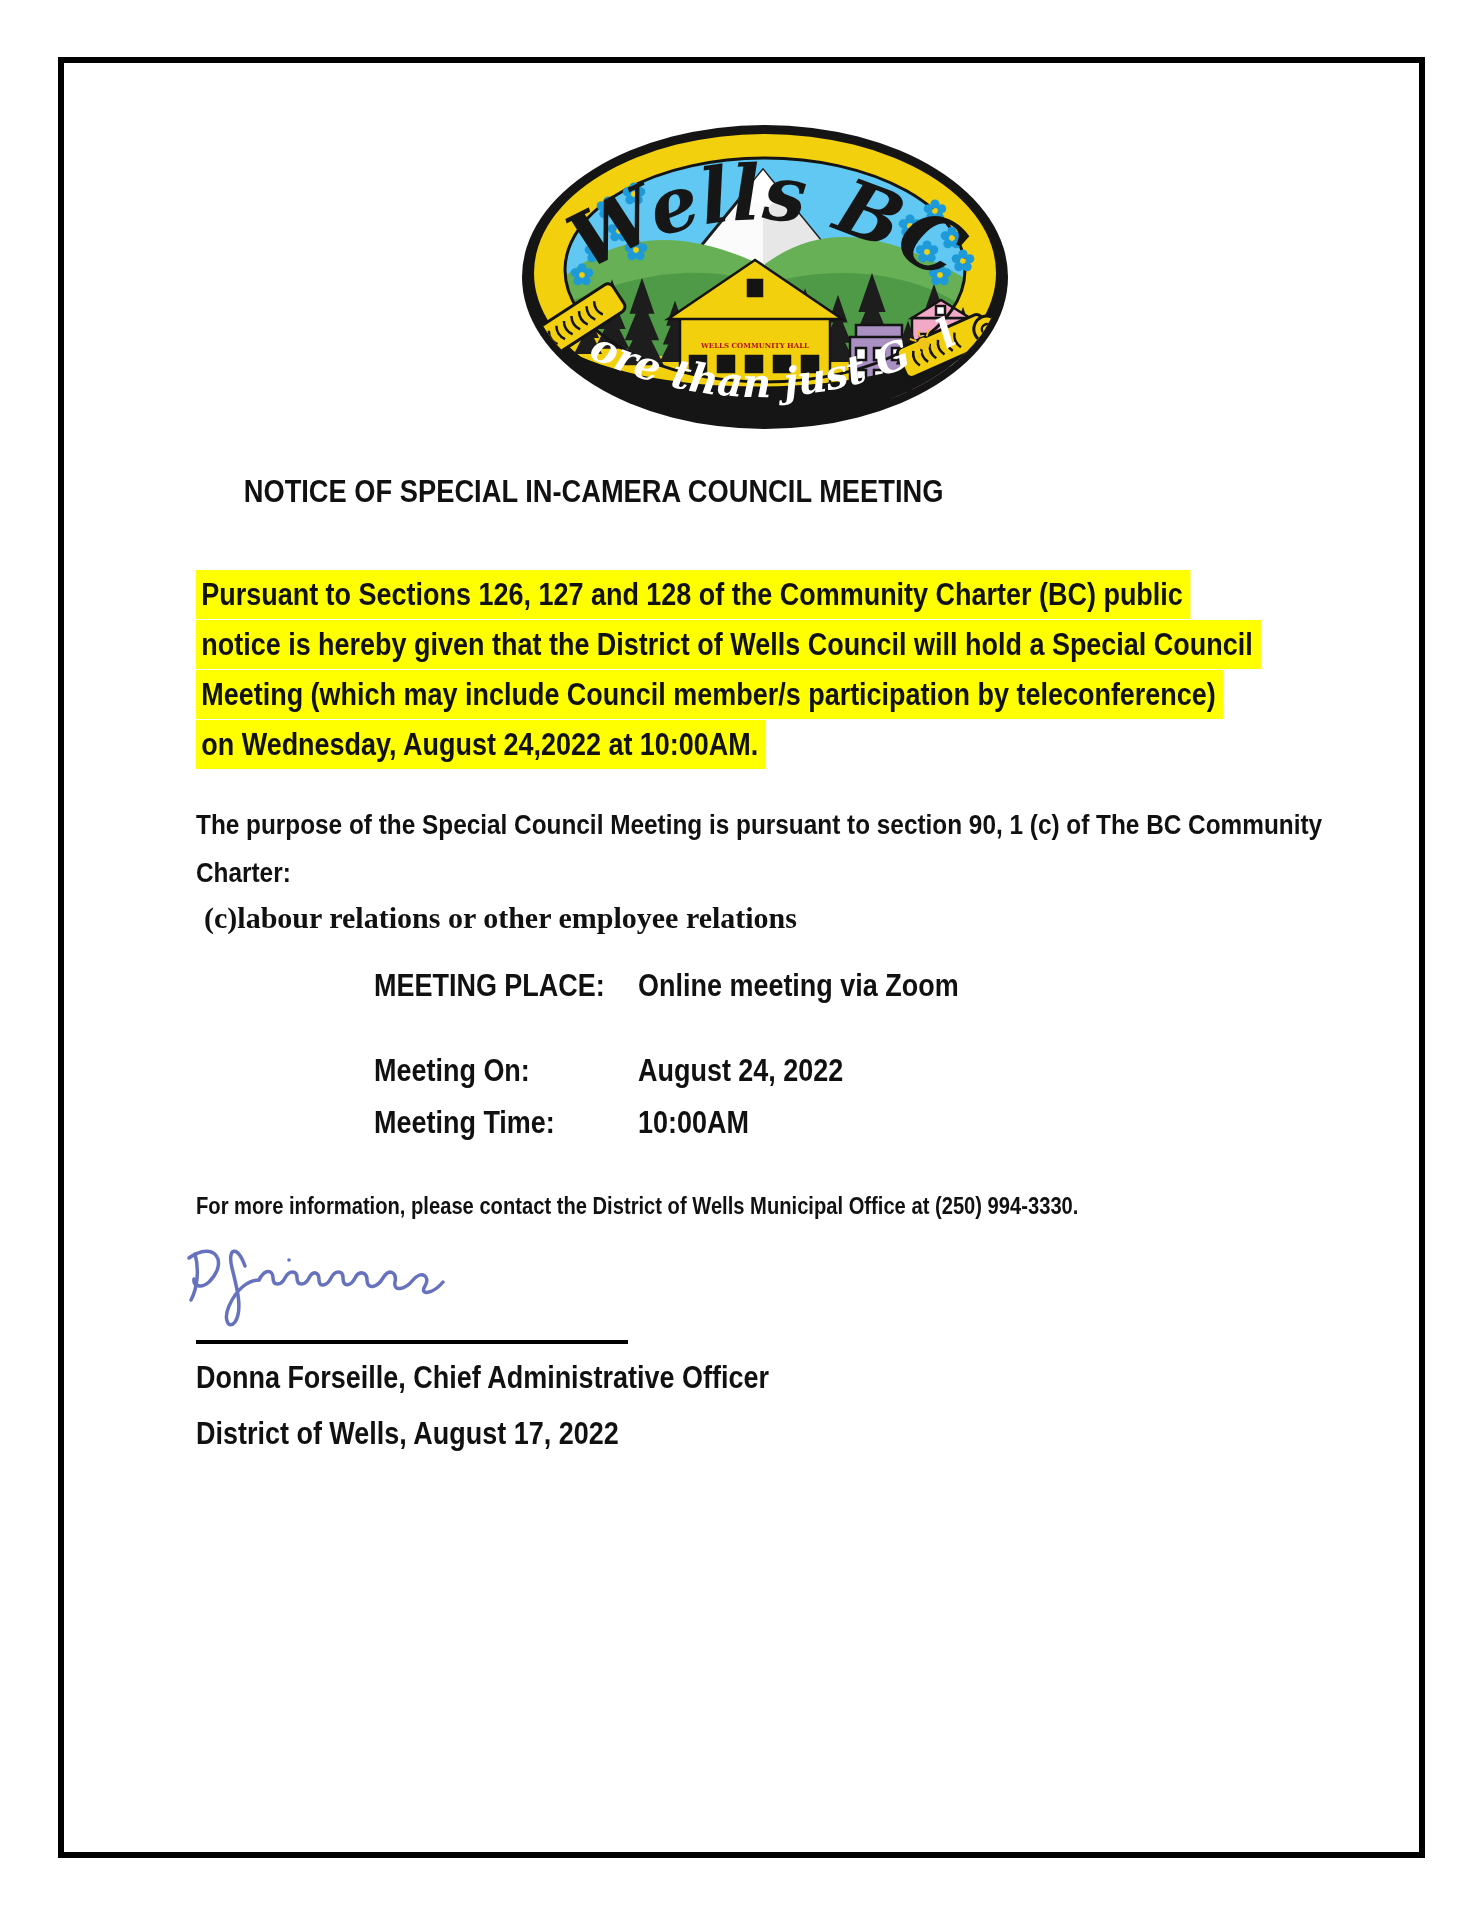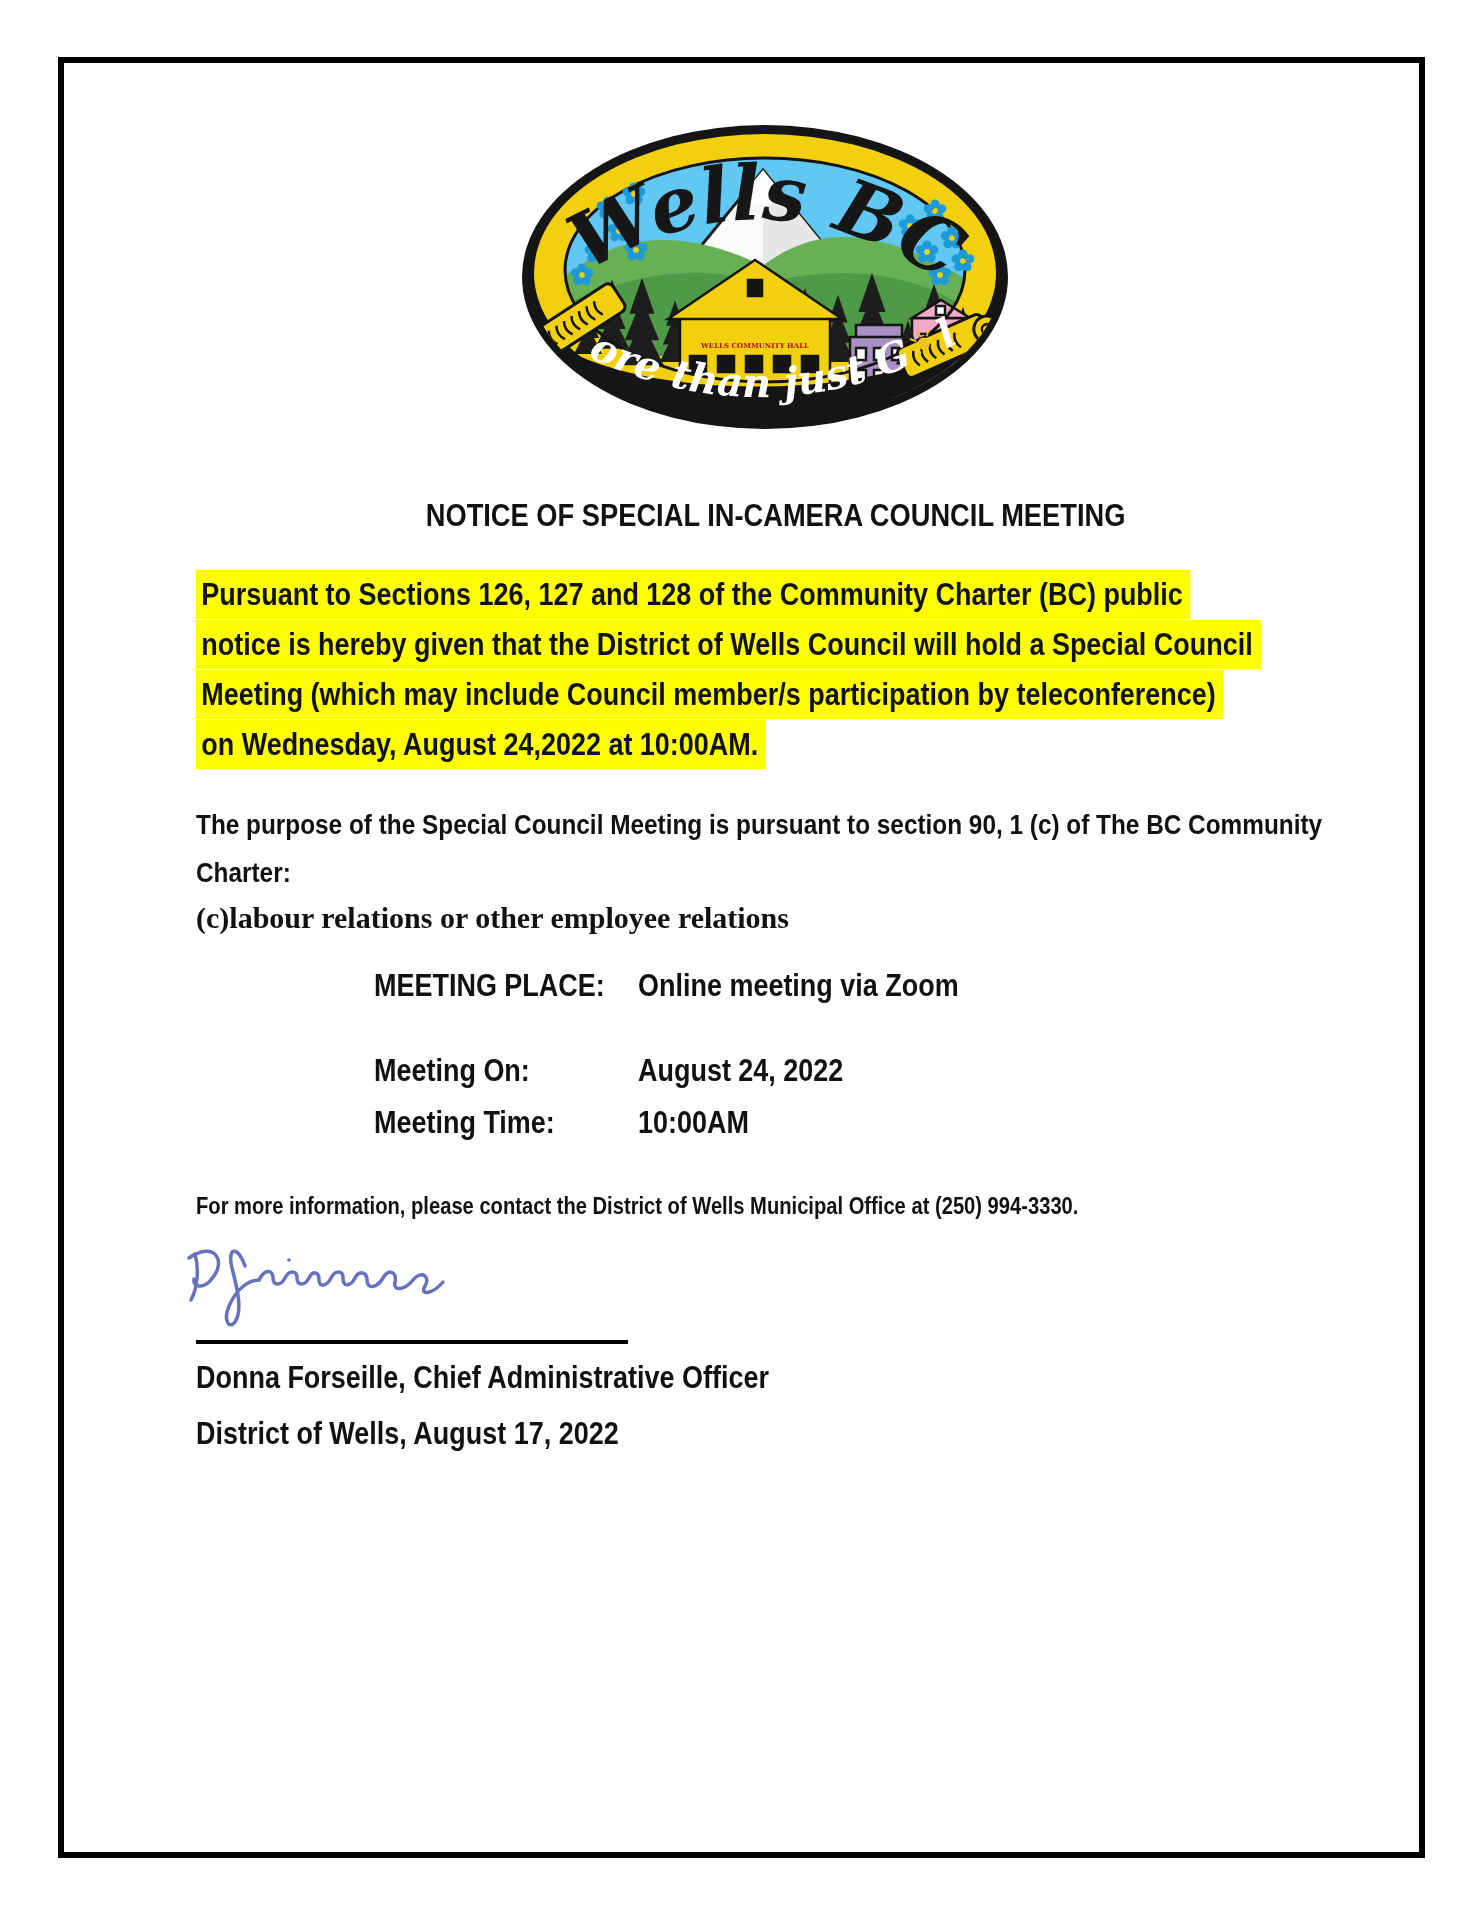--- a/index.html
+++ b/index.html
@@ -1,29 +1,29 @@
 <!DOCTYPE html>
 <html><head>
 <meta charset="utf-8">
 <style>
   html,body{margin:0;padding:0;background:#ffffff;}
   .page{position:relative;width:1483px;height:1920px;background:#ffffff;
         font-family:"Liberation Sans",sans-serif;color:#111;overflow:hidden;}
   .frame{position:absolute;left:58px;top:57px;width:1367px;height:1801px;
          border:6px solid #000;box-sizing:border-box;background:#fff;}
   .abs{position:absolute;}
-  .doc-title{left:196px;top:498px;width:1160px;text-align:center;
+  .doc-title{left:196px;top:474px;width:1160px;text-align:left;
              font-size:31px;font-weight:bold;white-space:nowrap;}
   .doc-title .inner{display:inline-block;transform:scaleX(.88);transform-origin:50% 50%;}
   .hl-line{left:196px;height:50px;line-height:50px;font-size:31px;font-weight:bold;
            white-space:nowrap;transform:scaleX(.87);transform-origin:0 50%;}
   mark.hl{background:#ffff00;color:#111;padding:7px 9px 7px 6px;}
   .purpose-line{left:196px;font-size:28px;font-weight:bold;white-space:nowrap;
                 transform:scaleX(.87);transform-origin:0 50%;line-height:46px;}
-  .purpose-clause{left:196px;font-family:"Liberation Serif",serif;font-weight:bold;
+  .purpose-clause{left:204px;font-family:"Liberation Serif",serif;font-weight:bold;
                   font-size:30px;white-space:nowrap;line-height:44px;}
   .mt-label,.mt-value{font-size:31px;font-weight:bold;white-space:nowrap;
                       transform:scaleX(.87);transform-origin:0 50%;line-height:46px;}
   .contact-line{left:196px;font-size:24px;font-weight:bold;white-space:nowrap;
                 transform:scaleX(.84);transform-origin:0 50%;line-height:40px;}
   .sig-rule{left:196px;top:1340px;width:432px;height:4px;background:#000;}
   .sig-name{left:196px;top:1355px;font-size:31px;font-weight:bold;white-space:nowrap;
             transform:scaleX(.87);transform-origin:0 50%;line-height:46px;}
   .sig-org{left:196px;top:1411px;font-size:31px;font-weight:bold;white-space:nowrap;
            transform:scaleX(.87);transform-origin:0 50%;line-height:46px;}

